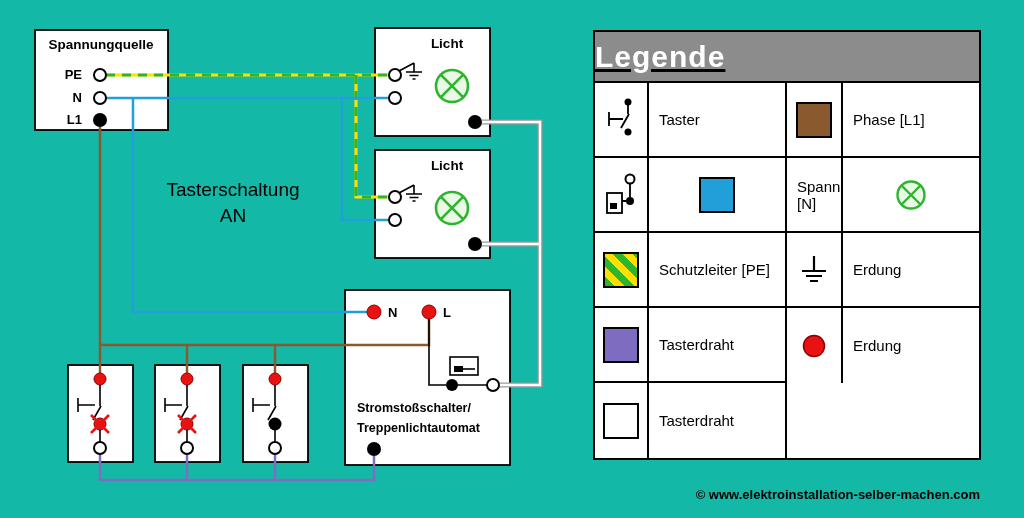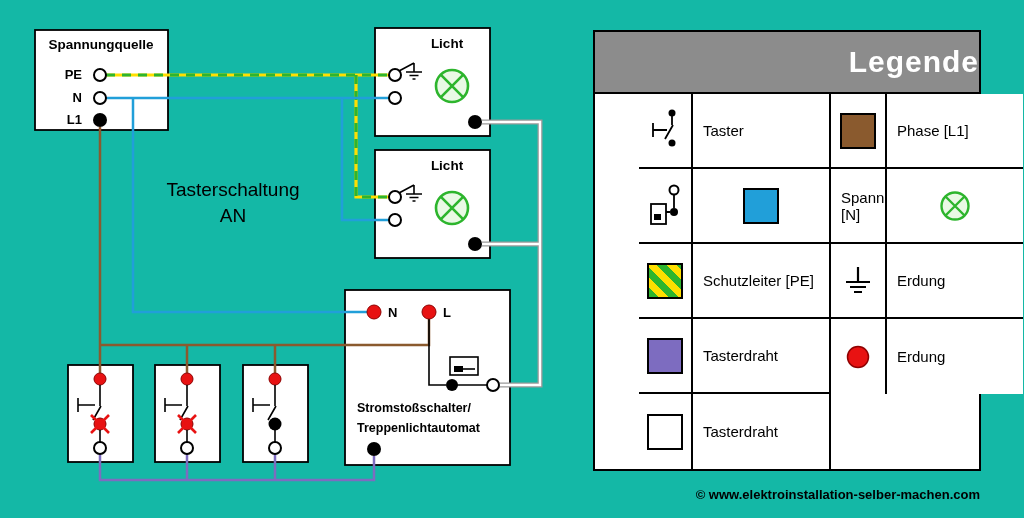--- a/index.html
+++ b/index.html
@@ -27,24 +27,24 @@
 
   .dot-black { fill:#000; }
   .dot-red   { fill:var(--contact_red); stroke:#8f0000; stroke-width:1; }
   .dot-open  { fill:#fff; stroke:#000; stroke-width:2; }
   .lamp      { fill:#e9f9e5; stroke:var(--lamp_green); stroke-width:2.6; }
   .lamp-x    { stroke:var(--lamp_green); stroke-width:2.6; fill:none; }
   .redx      { stroke:var(--contact_red); stroke-width:2.6; fill:none; }
 
   
   .legend { position:absolute; left:593px; top:30px; width:388px; border:2px solid #000; background:#fff; }
-  .legend-header { height:62px; background:var(--legend_header_bg); border-bottom:2px solid #000;
-                   display:flex; align-items:center; justify-content:flex-end; }
+  .legend-header { height:51px; background:var(--legend_header_bg); border-bottom:2px solid #000;
+                   display:flex; align-items:center; justify-content:flex-start;text-decoration:underline; }
   .legend-header span { color:#fff; font-size:30px; font-weight:bold; letter-spacing:1px; }
-  .legend-grid { display:grid; grid-template-columns:54px 138px 56px 136px;padding-left:44px; }
+  .legend-grid { display:grid; grid-template-columns:54px 138px 56px 136px; }
   .cell { border-right:2px solid #000; border-bottom:2px solid #000; height:75px;
           display:flex; align-items:center; background:#fff; }
   .cell:nth-child(4n) { border-right:0; }
   .cell:nth-last-child(-n+4) { border-bottom:0; }
   .icon-cell  { justify-content:center; }
   .label-cell { padding-left:10px; font-size:15px; color:#000; }
   .swatch { width:36px; height:36px; border:2px solid #000; }
   .sw-phase   { background:var(--phase); }
   .sw-neutral { background:var(--neutral); }
   .sw-pe      { background:repeating-linear-gradient(45deg, var(--pe_green) 0 7px, var(--pe_yellow) 7px 14px); }

